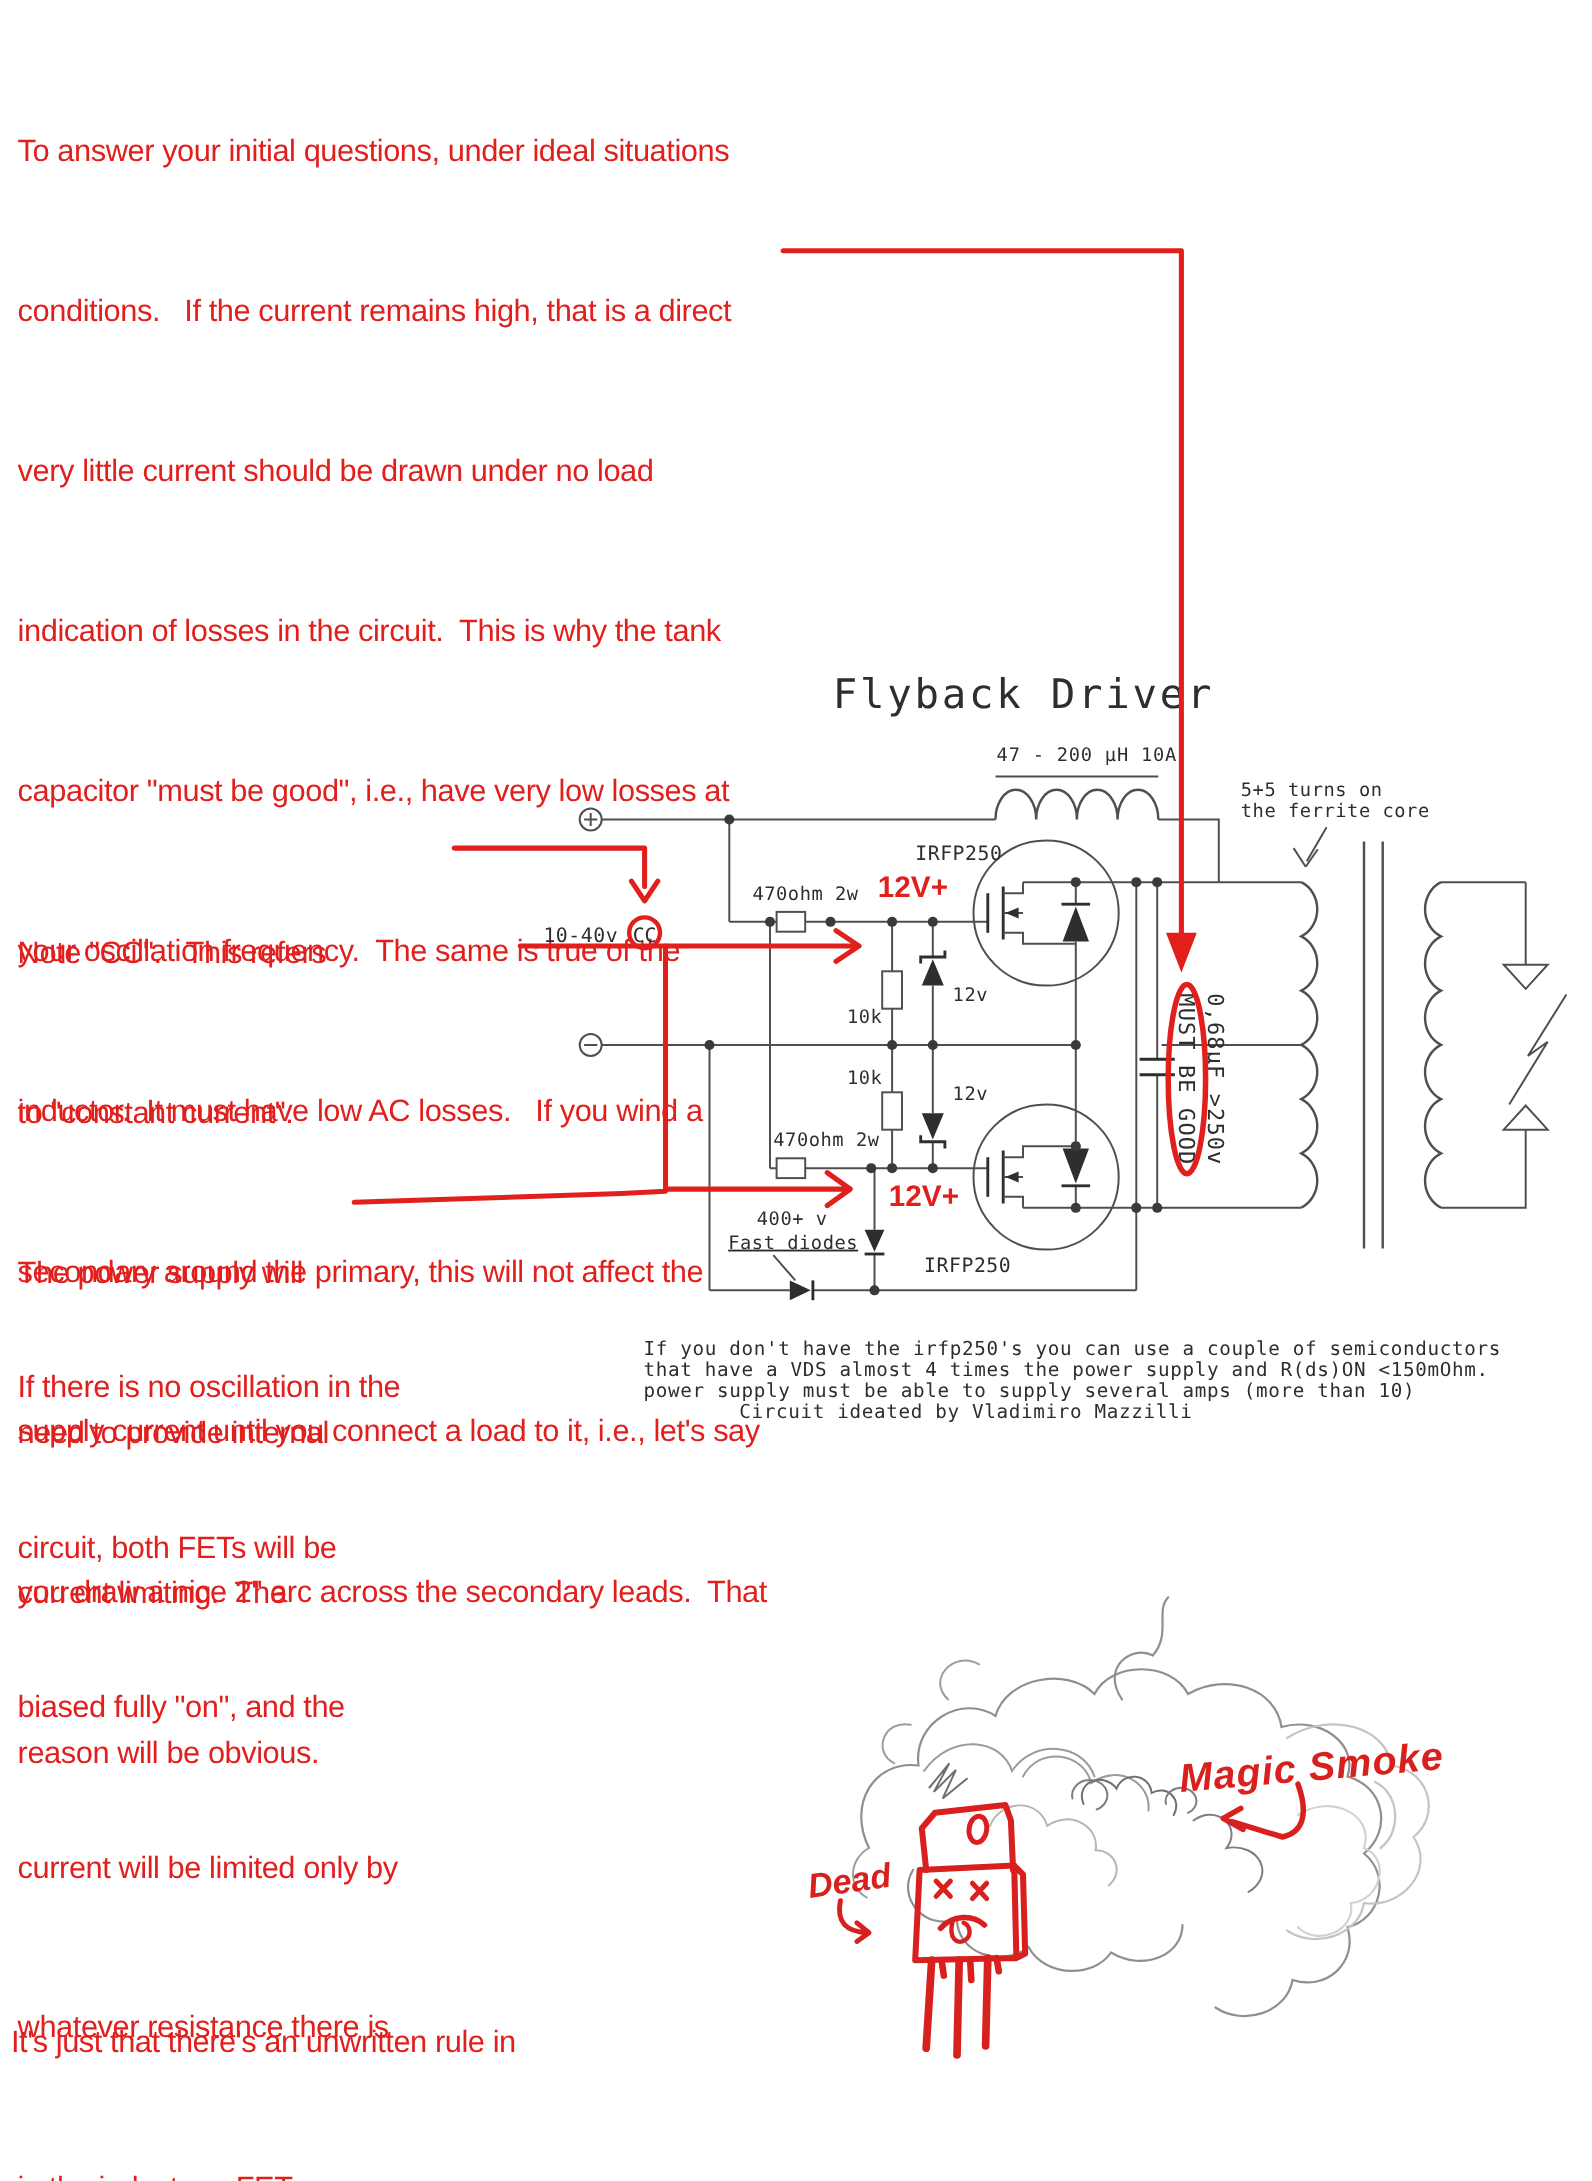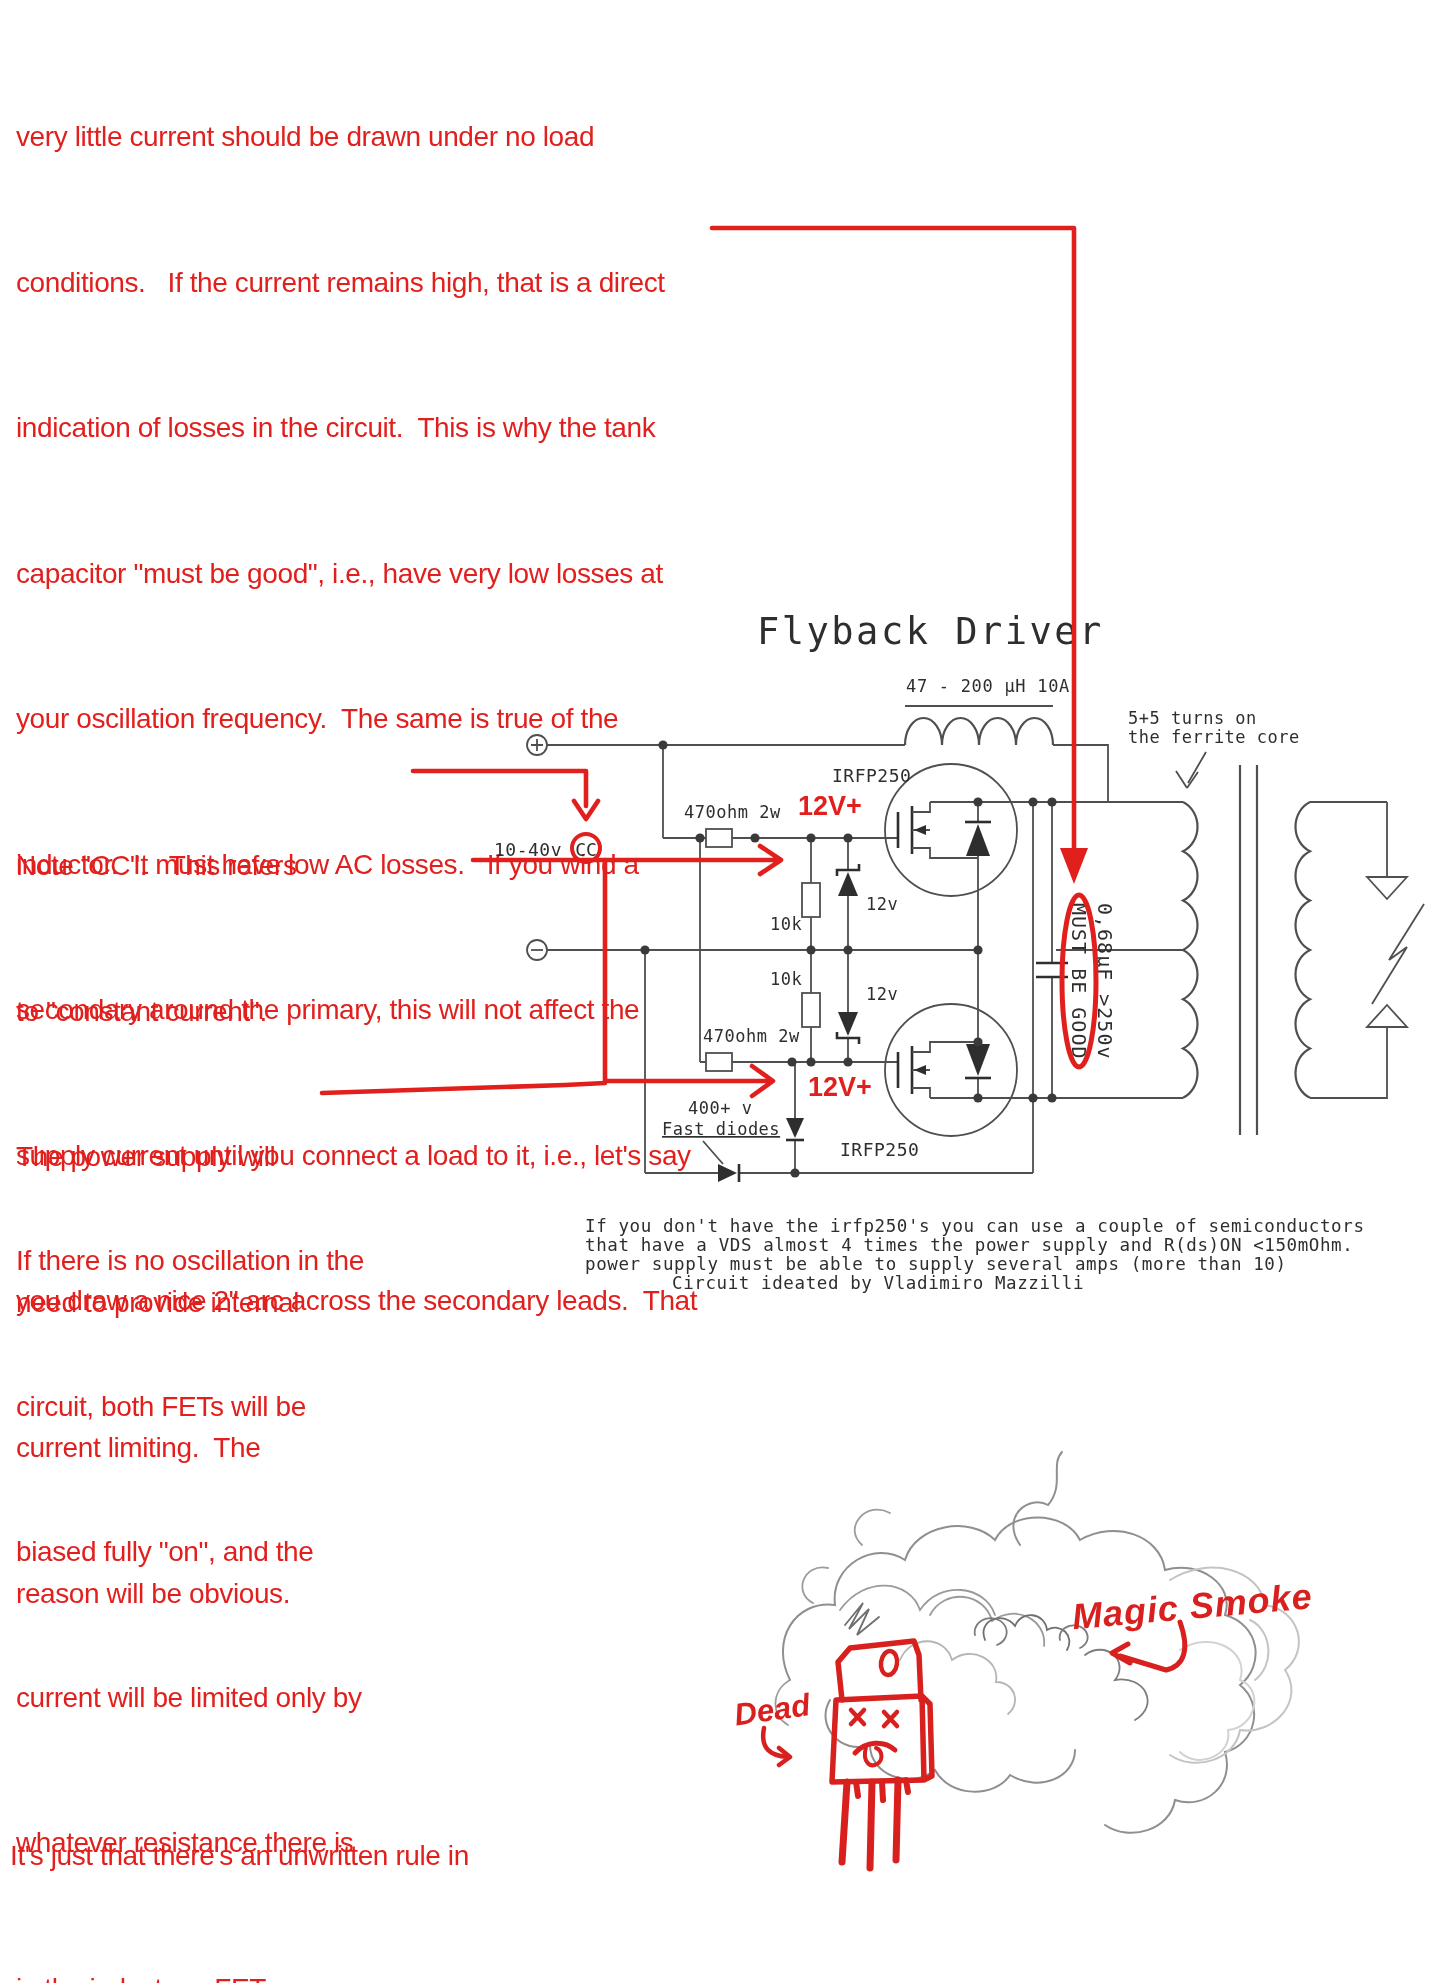--- a/index.html
+++ b/index.html
@@ -21,22 +21,23 @@
   .smoke{fill:none;stroke-linecap:round;}
   .doodle{stroke:#d8211f;fill:none;stroke-linecap:round;stroke-linejoin:round;}
   .handred{fill:#d8211f;font-family:"Liberation Sans",sans-serif;font-style:italic;font-weight:700;}
 </style>
 </head>
 <body>
 
 <div id="page">
 
   <div class="red-block" style="left:16px;top:16px;">
+    <div>To answer your initial questions, under ideal situations</div>
+    <div>conditions.   If the current remains high, that is a direct</div>
     <div>very little current should be drawn under no load</div>
-    <div>conditions.   If the current remains high, that is a direct</div>
     <div>indication of losses in the circuit.  This is why the tank</div>
     <div>capacitor "must be good", i.e., have very low losses at</div>
     <div>your oscillation frequency.  The same is true of the</div>
     <div>inductor.  It must have low AC losses.   If you wind a</div>
     <div>secondary around the primary, this will not affect the</div>
     <div>supply current until you connect a load to it, i.e., let's say</div>
     <div>you draw a nice 2" arc across the secondary leads.  That</div>
   </div>
 
   <div class="red-block" style="left:16px;top:745px;">

